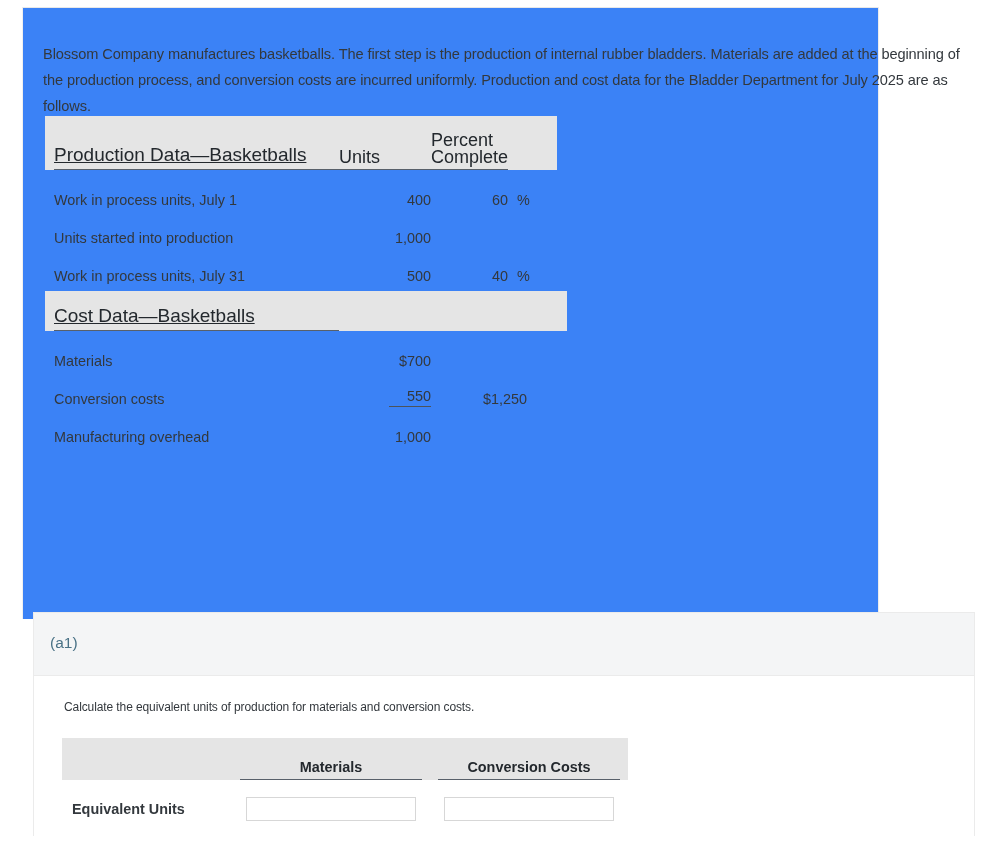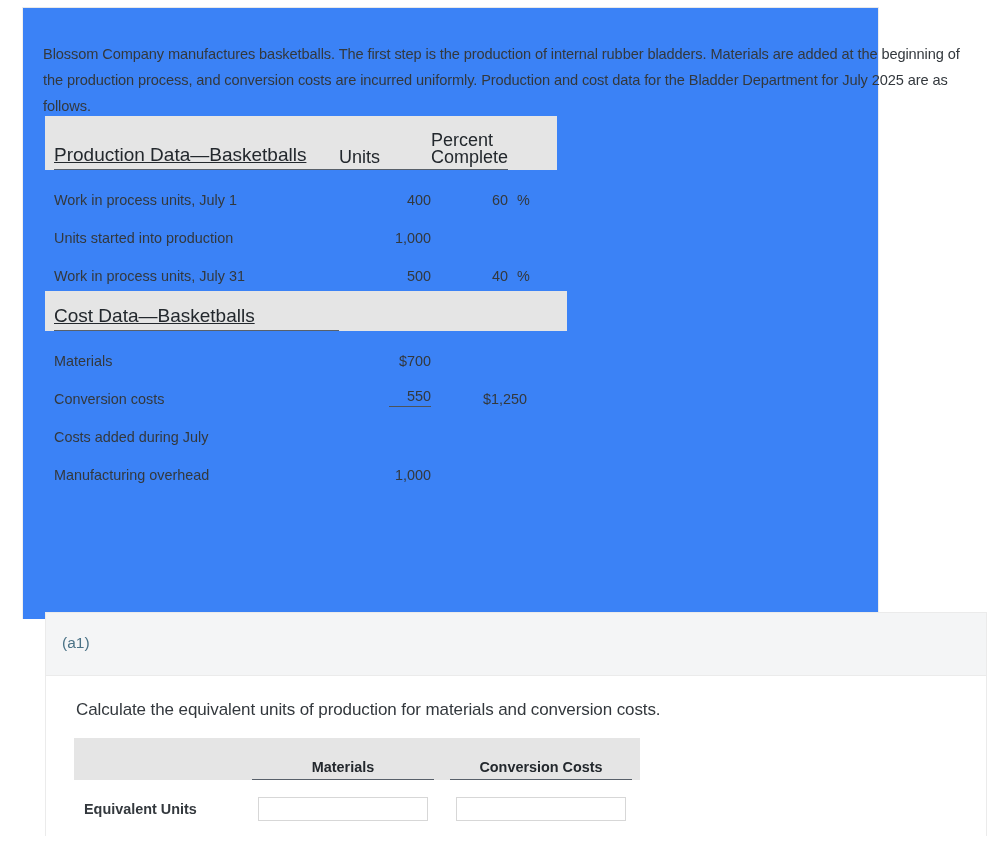--- a/index.html
+++ b/index.html
@@ -107,21 +107,21 @@
     text-align: right;
   }
 
   
   .band-row { background: #e5e5e5; }
   .band-row td { height: 40px; }
 
   
   .a1card {
     position: absolute;
-    left: 45px;
+    left: 33px;
     top: 612px;
     width: 942px;
     box-sizing: border-box;
     background: #ffffff;
     border: 1px solid #ebebeb;
     border-bottom: none;
   }
   .a1head {
     background: #f4f5f6;
     border-bottom: 1px solid #ebebeb;
@@ -137,21 +137,21 @@
   }
   .a1body {
     position: relative;
     height: 160px;
     background: #ffffff;
   }
   .a1prompt {
     position: absolute;
     left: 30px;
     top: 24px;
-    font-size: 17px;
+    font-size: 12px;
     color: #33383d;
     letter-spacing: -0.1px;
   }
 
   
   .atable {
     position: absolute;
     left: 28px;
     top: 62px;
     border-collapse: collapse;
@@ -257,26 +257,20 @@
 
         <tr class="body-row">
           <td class="c-label indent1">Conversion costs</td>
           <td class="c-num">
             <span class="uline-num">550</span>
           </td>
           <td class="c-tot">$1,250</td>
           <td></td>
         </tr>
 
-        <tr class="body-row">
-          <td class="c-label">Costs added during July</td>
-          <td class="c-num"></td>
-          <td class="c-tot"></td>
-          <td></td>
-        </tr>
 
 
 
         <tr class="body-row">
           <td class="c-label">Manufacturing overhead</td>
           <td class="c-num">1,000</td>
           <td class="c-tot"></td>
           <td></td>
         </tr>
       </tbody>

